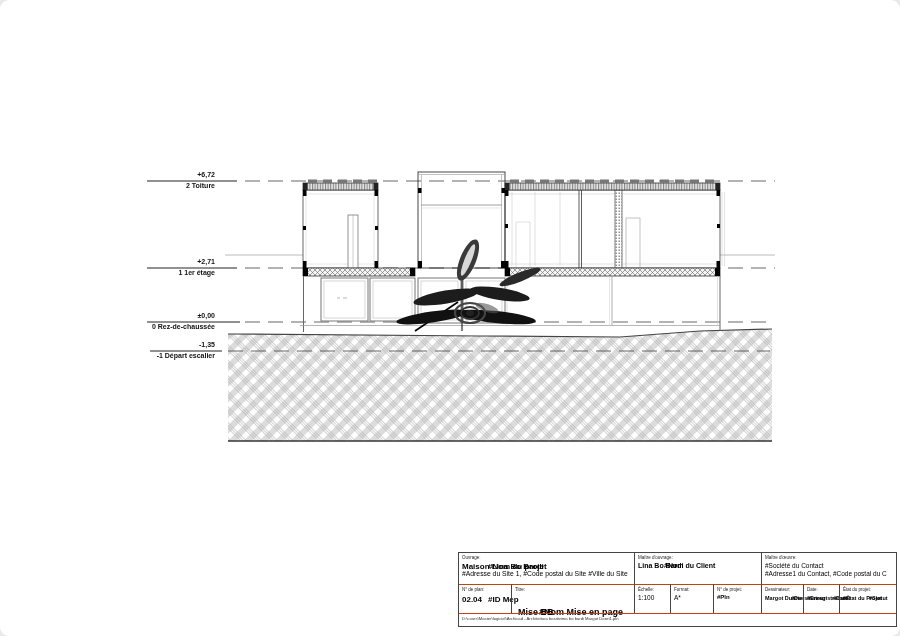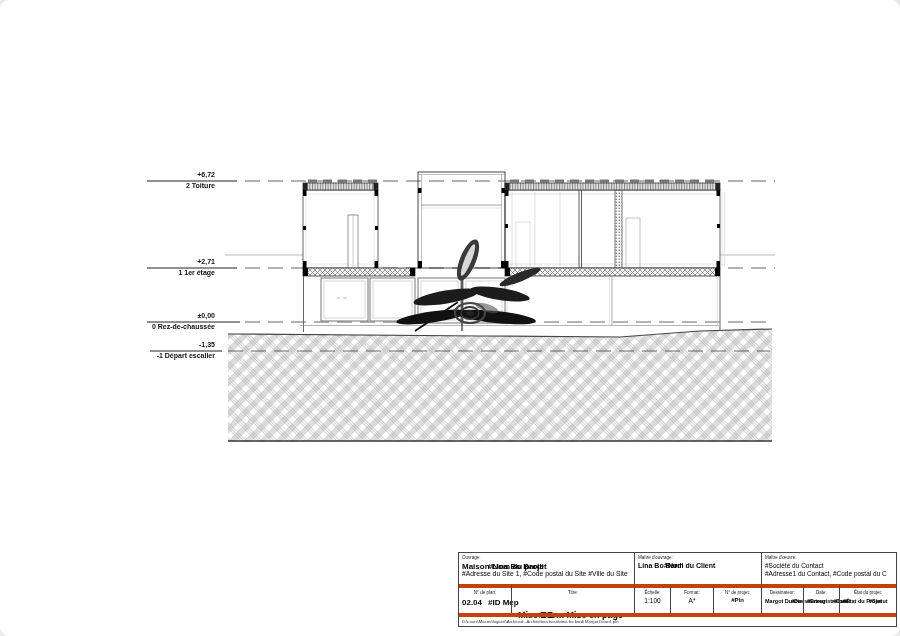--- a/index.html
+++ b/index.html
@@ -12,21 +12,21 @@
        font:bold 7px/1 "Liberation Sans",sans-serif;color:#111;letter-spacing:0;}
   .lvl .v{display:block;margin-bottom:4.5px;}
   .lvl .n{display:block;}
 
   
   .tb{position:absolute;left:458px;top:552px;width:437px;height:73px;
       border:1px solid #444;background:#fff;font-family:"Liberation Sans",sans-serif;color:#000;}
   .tb .cell{position:absolute;box-sizing:border-box;padding:2px 3px 0 3px;}
   .tb .lab{font-size:4.5px;color:#222;line-height:5px;white-space:nowrap;}
   .bl{border-left:1px solid #444;}
-  .bt{border-top:4px solid #c2410c;text-align:center;}
+  .bt{border-top:1px solid #c2410c;}
   .ov{position:relative;display:block;height:10px;}
   .ov span{position:absolute;top:0;white-space:nowrap;font-weight:bold;color:#000;}
   .ov .a{left:0;}
   .ov .b{left:2px;padding-left:24px;}
   .f8 span{font-size:8px;}
   .f9 span{font-size:9px;}
   .f55 span{font-size:5.5px;}
   .addr{position:absolute;left:3px;top:17px;font-size:6.8px;white-space:nowrap;color:#000;}
   .plain65{font-size:6.5px;line-height:8px;white-space:nowrap;}
   .val65{font-size:6.5px;margin-top:2px;}

